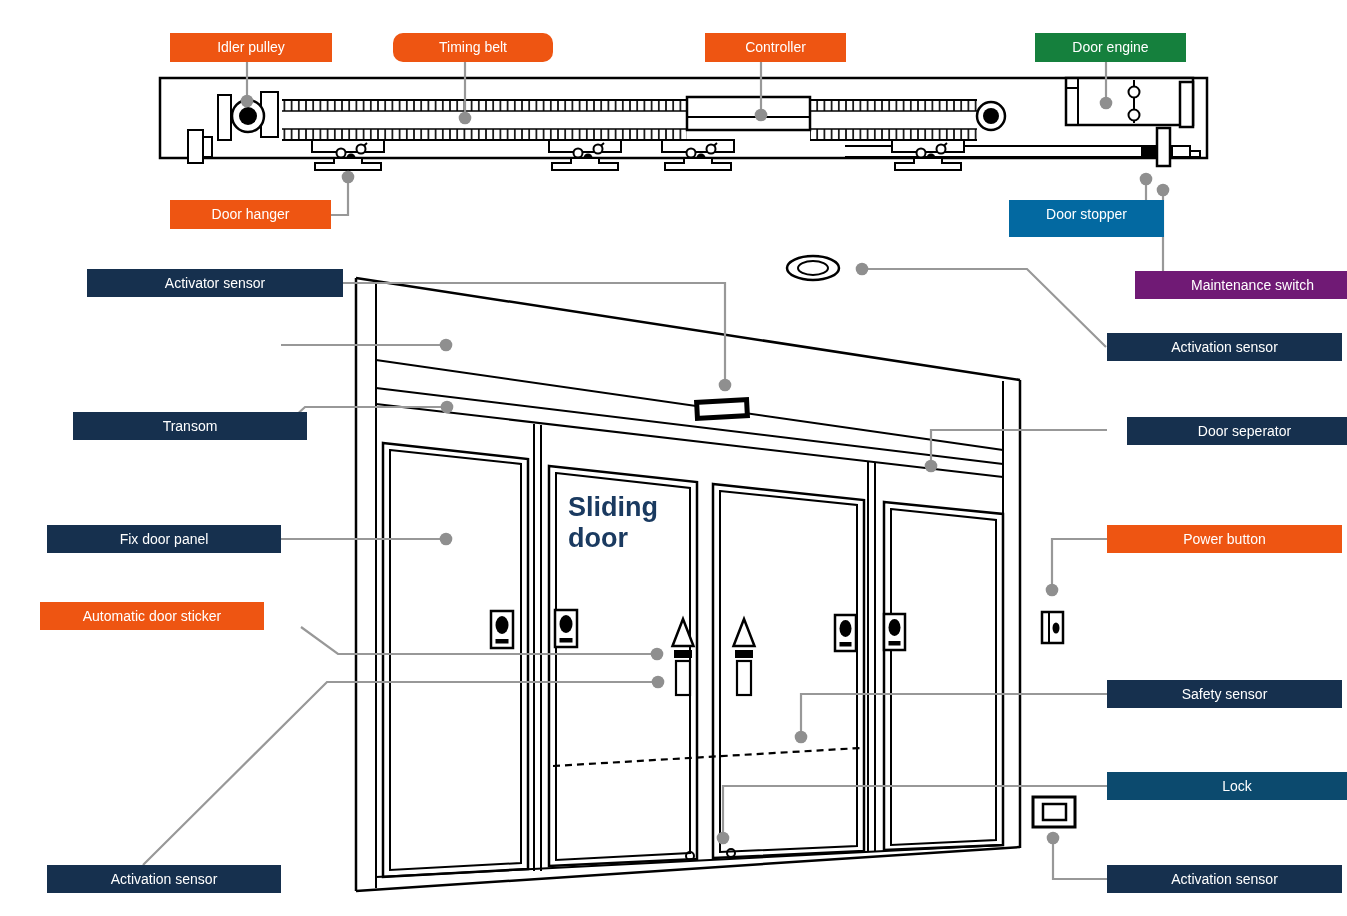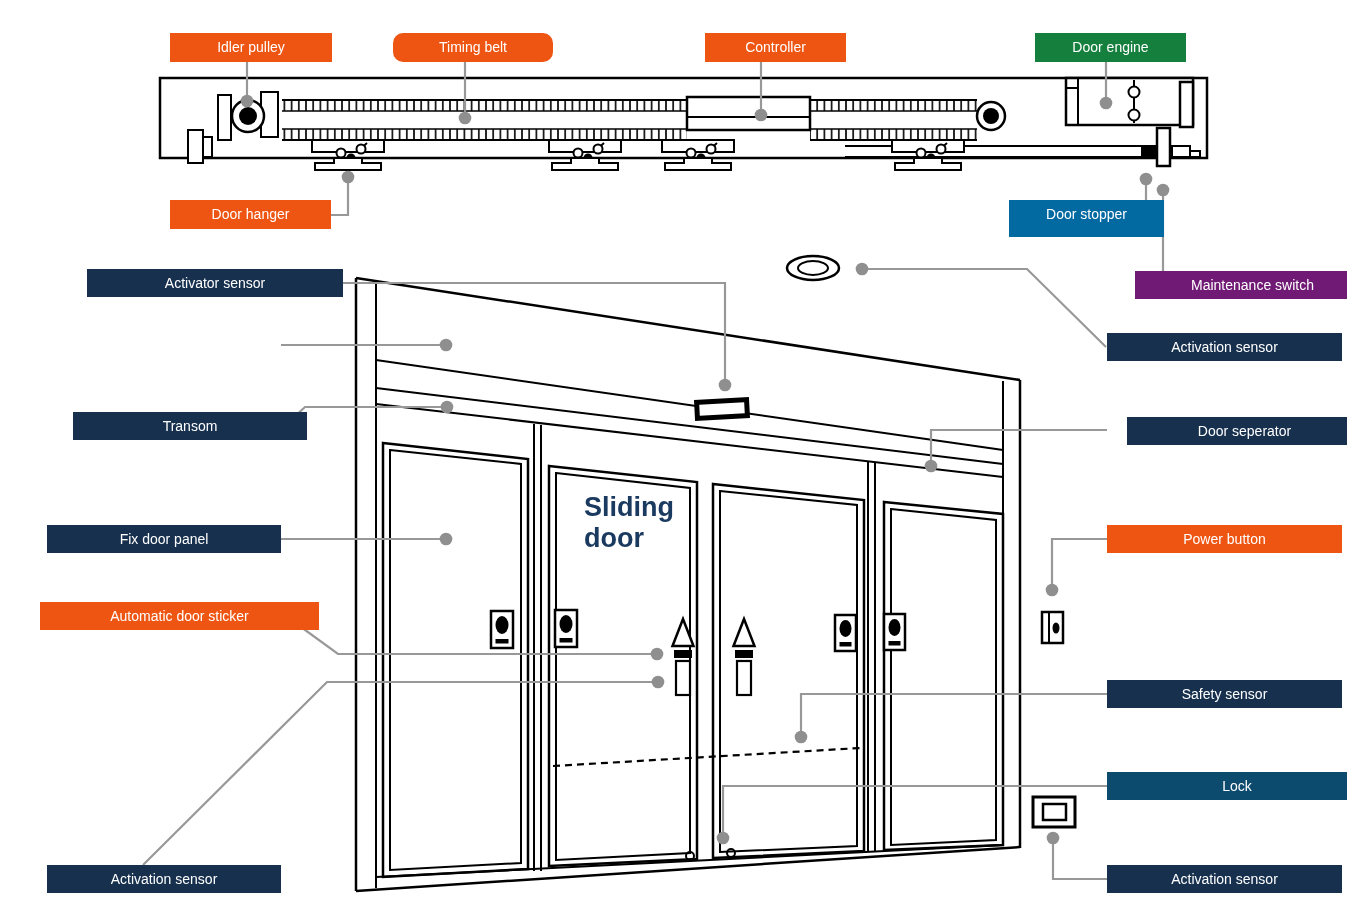--- a/index.html
+++ b/index.html
@@ -1,21 +1,21 @@
 <!DOCTYPE html>
 <html><head>
 <meta charset="utf-8">
 <style>
   html,body{margin:0;padding:0;background:#fff;}
   .stage{position:relative;width:1347px;height:916px;background:#fff;overflow:hidden;
          font-family:"Liberation Sans", sans-serif;}
   .stage svg{position:absolute;left:0;top:0;}
   .lbl{position:absolute;color:#fff;font-size:14px;text-align:center;
        white-space:nowrap;font-weight:400;}
-  .doorsign{position:absolute;font-weight:700;font-size:27px;line-height:31px;margin-left:16px;}
+  .doorsign{position:absolute;font-weight:700;font-size:27px;line-height:31px;}
 </style>
 </head>
 <body>
 
 <div class="stage">
 
 <svg width="1347" height="916" viewBox="0 0 1347 916">
   <defs>
     <pattern id="teeth" width="7.2" height="11" patternUnits="userSpaceOnUse">
       <line x1="3.6" y1="0" x2="3.6" y2="11" stroke="#000" stroke-width="1.6"></line>
@@ -278,21 +278,21 @@
 <div class="lbl lbl-navy" style="left: 1107px; top: 333px; width: 235px; height: 28px; line-height: 28px; background: rgb(22, 48, 78);">Activation sensor</div>
 <div class="lbl lbl-navy" style="left: 1107px; top: 417px; width: 235px; height: 28px; line-height: 28px; background: rgb(22, 48, 78); margin-left: 20px;">Door seperator</div>
 <div class="lbl lbl-orange" style="left: 1107px; top: 525px; width: 235px; height: 28px; line-height: 28px; background: rgb(238, 85, 18);">Power button</div>
 <div class="lbl lbl-navy" style="left: 1107px; top: 680px; width: 235px; height: 28px; line-height: 28px; background: rgb(22, 48, 78);">Safety sensor</div>
 <div class="lbl lbl-navy" style="left: 1107px; top: 772px; width: 260px; height: 28px; line-height: 28px; background: #0c4a6e;">Lock</div>
 <div class="lbl lbl-navy" style="left: 1107px; top: 865px; width: 235px; height: 28px; line-height: 28px; background: rgb(22, 48, 78);">Activation sensor</div>
 
 <div class="lbl lbl-navy" style="left: 55px; top: 269px; width: 256px; height: 28px; line-height: 28px; background: rgb(22, 48, 78); margin-left: 32px;">Activator sensor</div>
 <div class="lbl lbl-navy" style="left: 47px; top: 412px; width: 234px; height: 28px; line-height: 28px; background: rgb(22, 48, 78); margin-left: 26px;">Transom</div>
 <div class="lbl lbl-navy" style="left: 47px; top: 525px; width: 234px; height: 28px; line-height: 28px; background: rgb(22, 48, 78);">Fix door panel</div>
-<div class="lbl lbl-orange" style="left: 40px; top: 602px; width: 279px; height: 28px; line-height: 28px; background: rgb(238, 85, 18);">Automatic door sticker</div>
+<div class="lbl lbl-orange" style="left: 40px; top: 602px; width: 224px; height: 28px; line-height: 28px; background: rgb(238, 85, 18);">Automatic door sticker</div>
 <div class="lbl lbl-navy" style="left: 47px; top: 865px; width: 234px; height: 28px; line-height: 28px; background: rgb(22, 48, 78);">Activation sensor</div>
 
 <div class="doorsign" style="left: 568px; top: 492px; color: rgb(26, 58, 96);">
   <div>Sliding</div>
   <div>door</div>
 </div>
 
 </div>
 
 </body></html>

